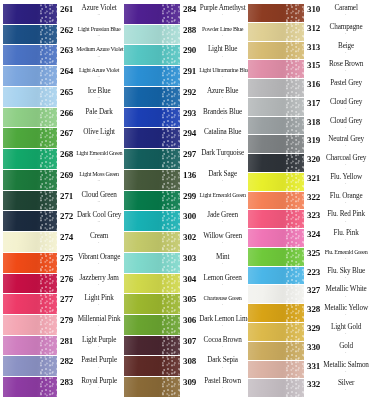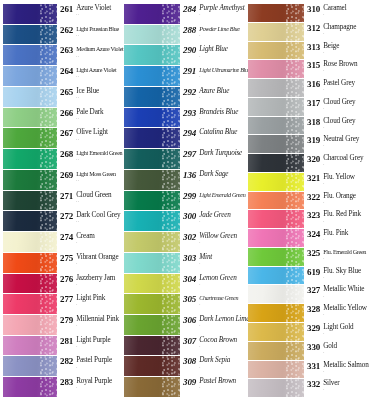--- a/index.html
+++ b/index.html
@@ -17,23 +17,24 @@
     display: flex;
     width: 369px;
     height: 400px;
     box-sizing: border-box;
     padding: 4px 0 2px 1px;
   }
   .column {
     display: flex;
     flex-direction: column;
     box-sizing: border-box;
+    text-align: center;
   }
   .col-0 { width: 121px; }
-  .col-1 { width: 124px; font-style: italic; }
+  .col-1 { width: 124px; }
   .col-2 { width: 124px; }
 
   .swatch-row {
     display: flex;
     align-items: flex-start;
     flex: 1 1 0;
     min-height: 0;
     padding-bottom: 1px;
     box-sizing: border-box;
   }
@@ -647,21 +648,21 @@
           <span class="num">325</span>
           <div class="name-wrap">
             <span class="name long">Flu. Emerald Green</span>
             <span class="dots">·</span>
           </div>
         </div>
       </div>
       <div class="swatch-row">
         <div class="swatch" style="background-color: rgb(74, 182, 232);"></div>
         <div class="label-block">
-          <span class="num">619</span>
+          <span class="num">223</span>
           <div class="name-wrap">
             <span class="name">Flu. Sky Blue</span>
             <span class="dots">·</span>
           </div>
         </div>
       </div>
       <div class="swatch-row">
         <div class="swatch" style="background-color: rgb(242, 242, 238);"></div>
         <div class="label-block">
           <span class="num">327</span>

